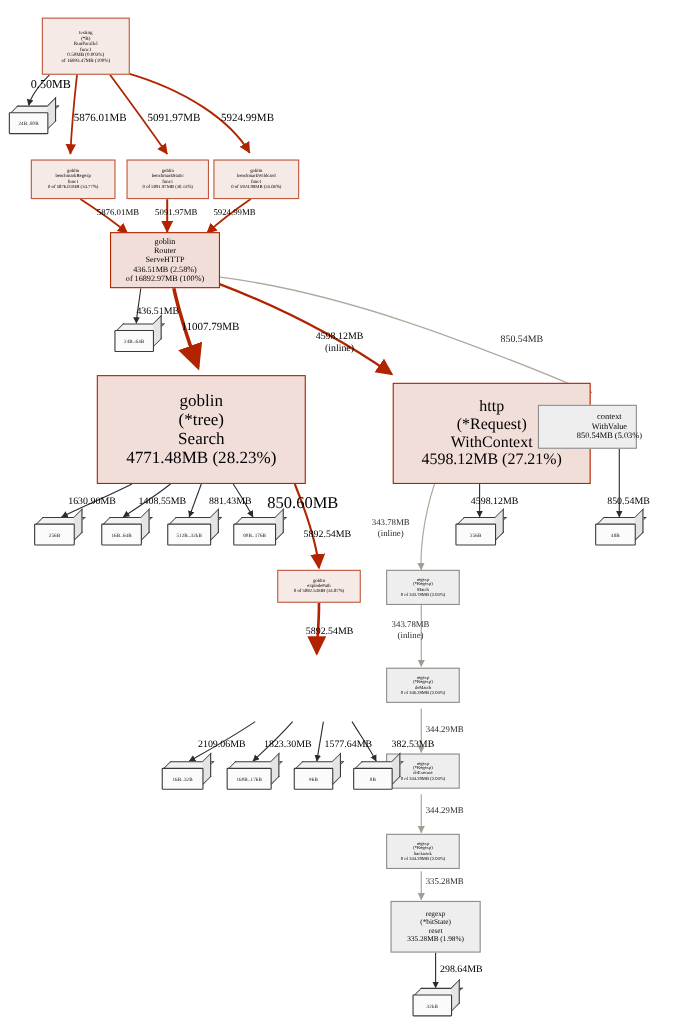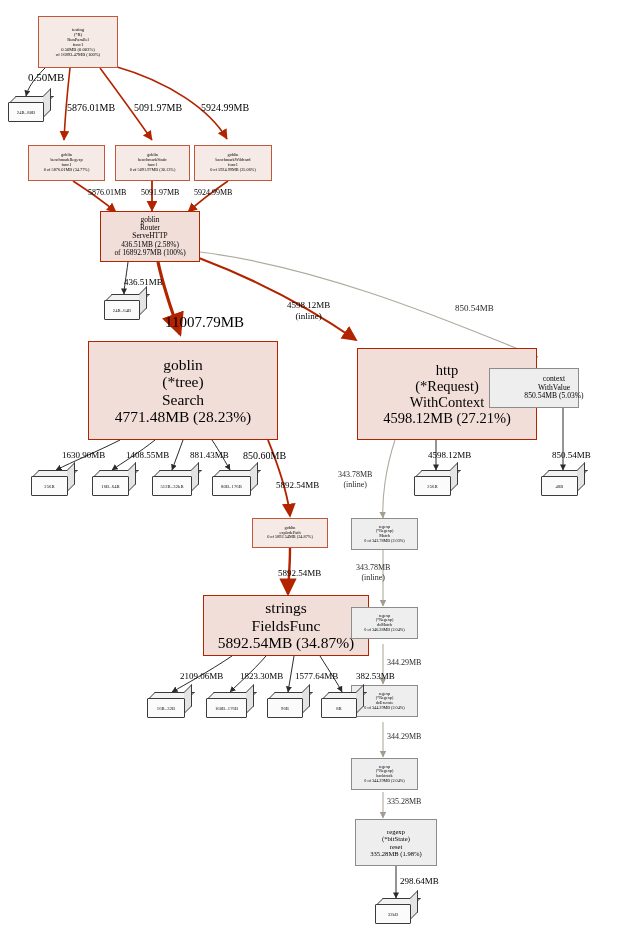--- a/index.html
+++ b/index.html
@@ -160,25 +160,20 @@
     <span class="ln">WithValue</span>
     <span class="ln">850.54MB (5.03%)</span>
   </div>
 
   <div class="node n-warm" style="left:252px;top:518px;width:76px;height:30px;font-size:4.3px;">
     <span class="ln">goblin</span>
     <span class="ln">explodePath</span>
     <span class="ln">0 of 5892.54MB (34.87%)</span>
   </div>
 
-  <div class="node n-hot" style="left:203px;top:595px;width:166px;height:61px;font-size:15.5px;">
-    <span class="ln">strings</span>
-    <span class="ln">FieldsFunc</span>
-    <span class="ln">5892.54MB (34.87%)</span>
-  </div>
 
   <div class="node n-cool" style="left:351px;top:518px;width:67px;height:32px;font-size:4.2px;">
     <span class="ln">regexp</span>
     <span class="ln">(*Regexp)</span>
     <span class="ln">Match</span>
     <span class="ln">0 of 343.78MB (2.03%)</span>
   </div>
 
   <div class="node n-cool" style="left:351px;top:607px;width:67px;height:32px;font-size:4.2px;">
     <span class="ln">regexp</span>
@@ -308,29 +303,29 @@
   <div class="elabel" style="left:28px;top:71px;font-size:11px;">0.50MB</div>
   <div class="elabel" style="left:67px;top:102px;font-size:10px;">5876.01MB</div>
   <div class="elabel" style="left:134px;top:102px;font-size:10px;">5091.97MB</div>
   <div class="elabel" style="left:201px;top:102px;font-size:10px;">5924.99MB</div>
 
   <div class="elabel" style="left:88px;top:188px;font-size:8px;">5876.01MB</div>
   <div class="elabel" style="left:141px;top:188px;font-size:8px;">5091.97MB</div>
   <div class="elabel" style="left:194px;top:188px;font-size:8px;">5924.99MB</div>
 
   <div class="elabel" style="left:124px;top:277px;font-size:9px;">436.51MB</div>
-  <div class="elabel" style="left:165px;top:314px;font-size:15px;">11007.79MB</div>
+  <div class="elabel" style="left:165px;top:292px;font-size:10px;">11007.79MB</div>
   <div class="elabel" style="left:287px;top:300px;font-size:9px;line-height:1.25;text-align:center;">4598.12MB
 (inline)</div>
   <div class="elabel grey" style="left:455px;top:303px;font-size:9px;">850.54MB</div>
 
   <div class="elabel" style="left:62px;top:450px;font-size:9px;">1630.90MB</div>
   <div class="elabel" style="left:126px;top:450px;font-size:9px;">1408.55MB</div>
   <div class="elabel" style="left:190px;top:450px;font-size:9px;">881.43MB</div>
-  <div class="elabel" style="left:243px;top:450px;font-size:10px;">850.60MB</div>
+  <div class="elabel" style="left:243px;top:450px;font-size:15px;">850.60MB</div>
   <div class="elabel" style="left:276px;top:480px;font-size:9px;">5892.54MB</div>
 
   <div class="elabel grey" style="left:338px;top:470px;font-size:8px;line-height:1.3;text-align:center;">343.78MB
 (inline)</div>
   <div class="elabel" style="left:428px;top:450px;font-size:9px;">4598.12MB</div>
   <div class="elabel" style="left:552px;top:450px;font-size:9px;">850.54MB</div>
 
   <div class="elabel" style="left:278px;top:568px;font-size:9px;">5892.54MB</div>
 
   <div class="elabel grey" style="left:356px;top:563px;font-size:8px;line-height:1.3;text-align:center;">343.78MB

